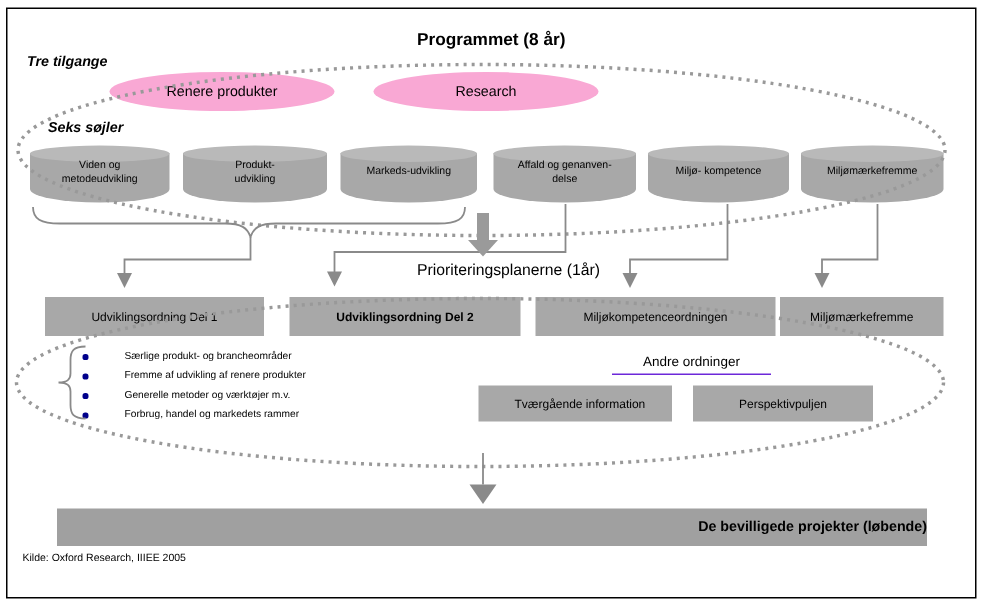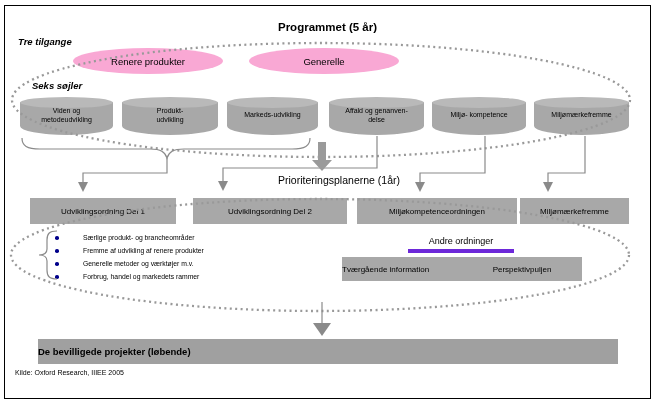--- a/index.html
+++ b/index.html
@@ -26,58 +26,58 @@
   .cyl .ctop{position:absolute;left:0;right:0;top:0;height:11px;background:#b9b9b9;border-radius:50%;z-index:2;}
   .cyl .cbody{position:absolute;left:0;right:0;top:5px;bottom:0;background:#a8a8a8;
               border-radius:0 0 50% 50% / 0 0 9px 9px;z-index:1;}
   .cyl .clbl{position:absolute;left:0;right:0;top:10px;z-index:3;text-align:center;
              font-size:7px;line-height:8.5px;}
   .cyl .clbl span{display:block;}
   .priority{position:absolute;left:256px;top:174px;width:144px;text-align:right;font-size:10.5px;}
   .gbox{position:absolute;top:198px;height:26px;background:#a8a8a8;display:flex;
         align-items:center;justify-content:center;font-size:8px;text-align:center;z-index:1;}
   .gbox1{left:30px;width:146px;}
-  .gbox2{left:193px;width:154px;}
+  .gbox2{left:193px;width:154px;font-weight:bold;}
   .gbox3{left:357px;width:160px;}
   .gbox4{left:520px;width:109px;}
   .bullet-row{position:absolute;left:55px;height:10px;z-index:2;}
   .bullet-dot{position:absolute;left:0;top:3px;width:3.5px;height:3.5px;border-radius:50%;background:#00008b;}
   .bullet-text{position:absolute;left:28px;top:0;width:230px;font-size:6.8px;line-height:10px;white-space:nowrap;}
   .br1{top:233px;} .br2{top:246px;} .br3{top:259px;} .br4{top:272px;}
   .andre{position:absolute;left:408px;top:236px;width:106px;text-align:center;font-size:9px;
-         padding-bottom:3px;border-bottom:4px solid #6d28d9;}
+         padding-bottom:3px;border-bottom:1px solid #6d28d9;}
   .sbox{position:absolute;top:257px;height:24px;background:#a8a8a8;font-size:8px;
         display:flex;align-items:center;z-index:1;}
-  .sbox1{left:342px;width:129px;padding-left:0;box-sizing:border-box;}
+  .sbox1{left:319px;width:129px;padding-left:24px;box-sizing:border-box;}
   .sbox2{left:462px;width:120px;justify-content:center;}
   .bar{position:absolute;left:38px;top:339px;width:580px;height:25px;background:#a0a0a0;
-       display:flex;align-items:center;justify-content:flex-start;font-size:9.5px;font-weight:bold;z-index:1;}
+       display:flex;align-items:center;justify-content:flex-end;font-size:9.5px;font-weight:bold;z-index:1;}
   .source{position:absolute;left:15px;top:369px;font-size:7px;}
   svg.overlay{position:absolute;left:0;top:0;z-index:4;pointer-events:none;}
   .dots{fill:none;stroke:#999;stroke-width:2.3;stroke-dasharray:2 3.4;}
   .ln{fill:none;stroke:#8a8a8a;stroke-width:1.2;}
   .ah{fill:#8a8a8a;stroke:none;}
   .thick{fill:#9a9a9a;stroke:none;}
 </style>
 </head>
 <body>
 
 <div class="stage">
   <div class="frame"></div>
 
-  <div class="title">Programmet (5 år)</div>
+  <div class="title">Programmet (8 år)</div>
 
   <div class="side-label lbl-approaches">Tre tilgange</div>
   <div class="side-label lbl-pillars">Seks søjler</div>
 
   <div class="oval oval1">
     <span>Renere produkter</span>
   </div>
   <div class="oval oval2">
-    <span>Generelle</span>
+    <span>Research</span>
   </div>
 
   <div class="cyl cyl1">
     <div class="ctop"></div>
     <div class="cbody"></div>
     <div class="clbl">
       <span>Viden og</span>
       <span>metodeudvikling</span>
     </div>
   </div>

